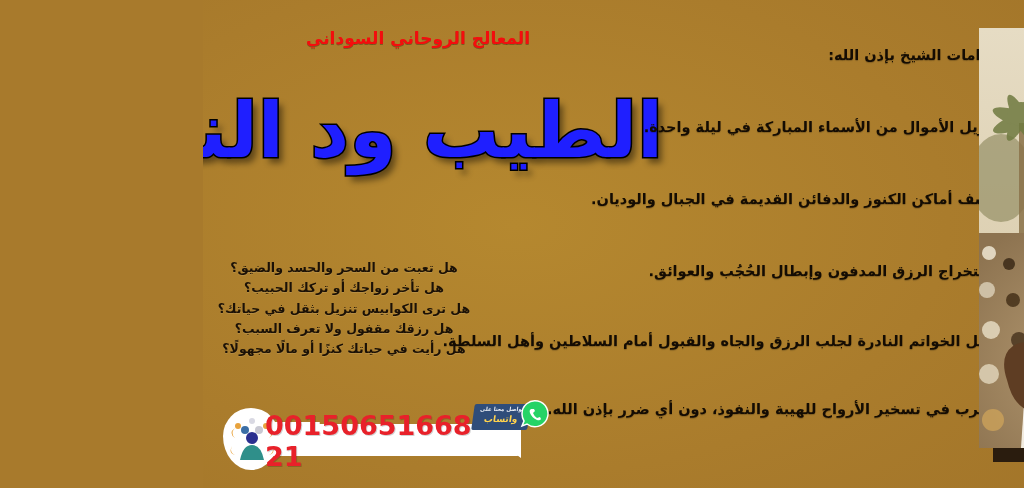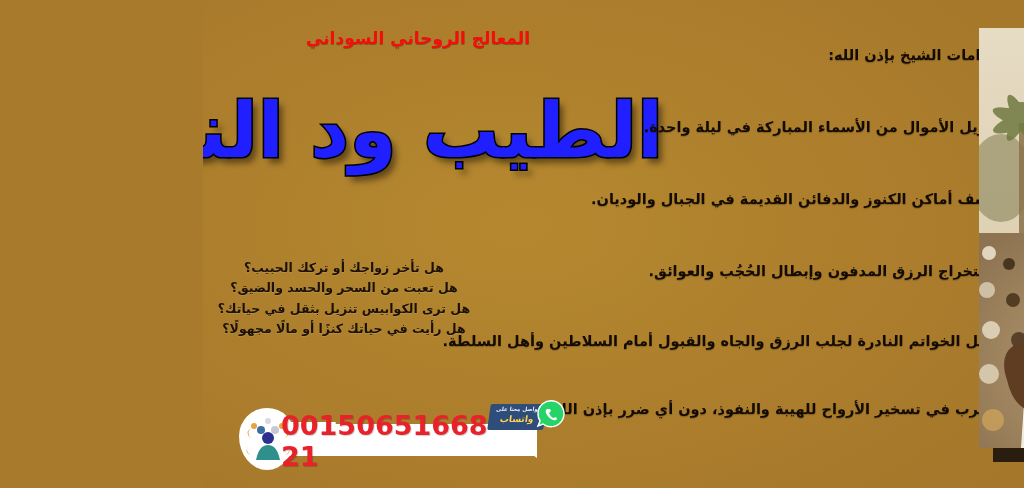--- a/index.html
+++ b/index.html
@@ -79,21 +79,21 @@
     background:#2a1c0e;
   }
   .photo-frame{
     position:absolute;left:776px;top:28px;width:215px;height:420px;
     overflow:hidden;background:#cdbb98;
   }
   .photo-frame svg{display:block;width:215px;height:420px;}
 
   
   .phone-banner{
-    position:absolute;left:18px;top:404px;width:340px;height:70px;
+    position:absolute;left:2px;top:404px;width:340px;height:70px;
   }
   .pb-bar{
     position:absolute;left:44px;top:18px;width:272px;height:36px;
     background:#fff;
     clip-path:polygon(0 0, 26% 0, 26% 22%, 92% 22%, 100% 0, 100% 100%, 96% 78%, 4% 78%, 0 100%);
   }
   .pb-bar2{
     position:absolute;left:44px;top:20px;width:270px;height:32px;background:#fff;
     border-radius:2px;
   }
@@ -135,23 +135,24 @@
 </head>
 <body>
 
 <div id="poster">
 
   <div class="brand-line">المعالج الروحاني السوداني</div>
 
   <div class="main-title">الطيب ود النور</div>
 
   <div class="questions">
+    <div>هل تعبت من السحر والحسد والضيق؟</div>
     <div>هل تأخر زواجك أو تركك الحبيب؟</div>
-    <div>هل تعبت من السحر والحسد والضيق؟</div>
     <div>هل ترى الكوابيس تنزيل بثقل في حياتك؟</div>
+    <div>هل رزقك مقفول ولا تعرف السبب؟</div>
     <div>هل رأيت في حياتك كنزًا أو مالًا مجهولًا؟</div>
   </div>
 
   <div class="services">
     <div class="svc-head s0">كرامات الشيخ بإذن الله:</div>
     <div class="svc s1">تنزيل الأموال من الأسماء المباركة في ليلة واحدة.</div>
     <div class="svc s2">كشف أماكن الكنوز والدفائن القديمة في الجبال والوديان.</div>
     <div class="svc s3">استخراج الرزق المدفون وإبطال الحُجُب والعوائق.</div>
     <div class="svc s4">عمل الخواتم النادرة لجلب الرزق والجاه والقبول أمام السلاطين وأهل السلطة.</div>
     <div class="svc s5">مجرب في تسخير الأرواح للهيبة والنفوذ، دون أي ضرر بإذن الله.</div>

